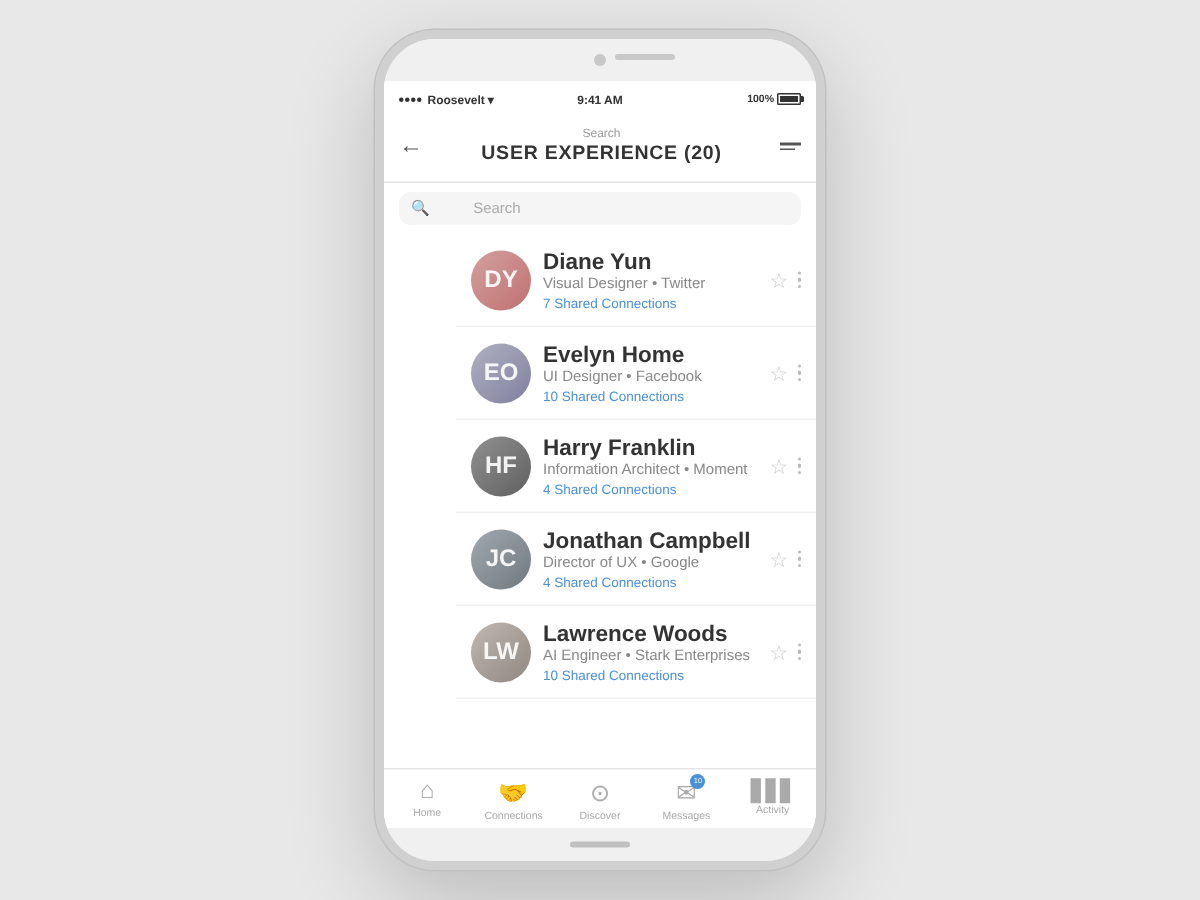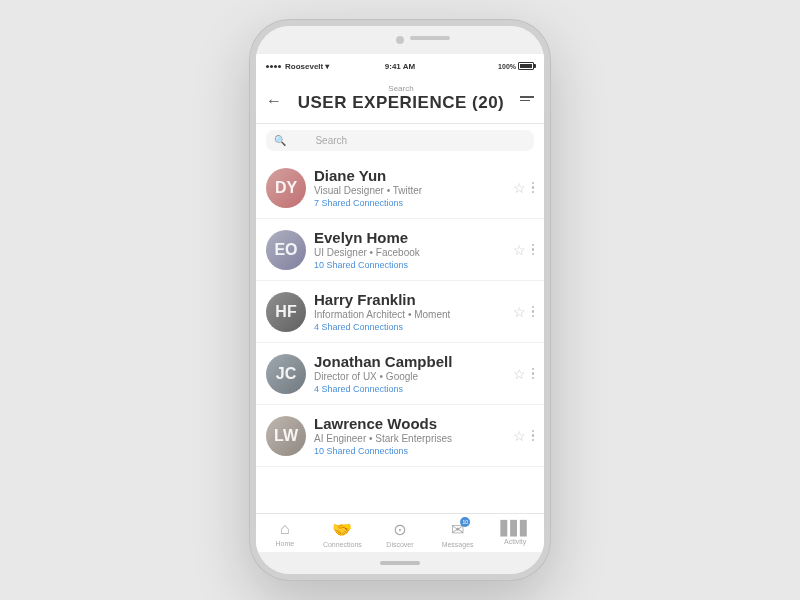--- a/index.html
+++ b/index.html
@@ -162,21 +162,21 @@
     .header-center {
       text-align: center;
       flex: 1;
     }
     .header-skill-label {
       font-size: 8px;
       color: #999;
       display: block;
     }
     .header-title {
-      font-size: 17px;
+      font-size: 13px;
       font-weight: 700;
       color: #333;
       letter-spacing: 0.5px;
     }
     .header-filter {
       color: #555;
       font-size: 14px;
       display: flex;
       flex-direction: column;
       gap: 2px;
@@ -208,20 +208,21 @@
       font-size: 10px;
       color: #aaa;
       margin-left: 24px;
     }
 
     
     .person-list {
       flex: 1;
       overflow-y: auto;
       overflow-x: hidden;
+      padding-left: 48px;
     }
     .person-item {
       display: flex;
       align-items: center;
       padding: 10px 10px;
       border-bottom: 1px solid #f0f0f0;
       gap: 8px;
     }
     .person-avatar {
       width: 40px;

